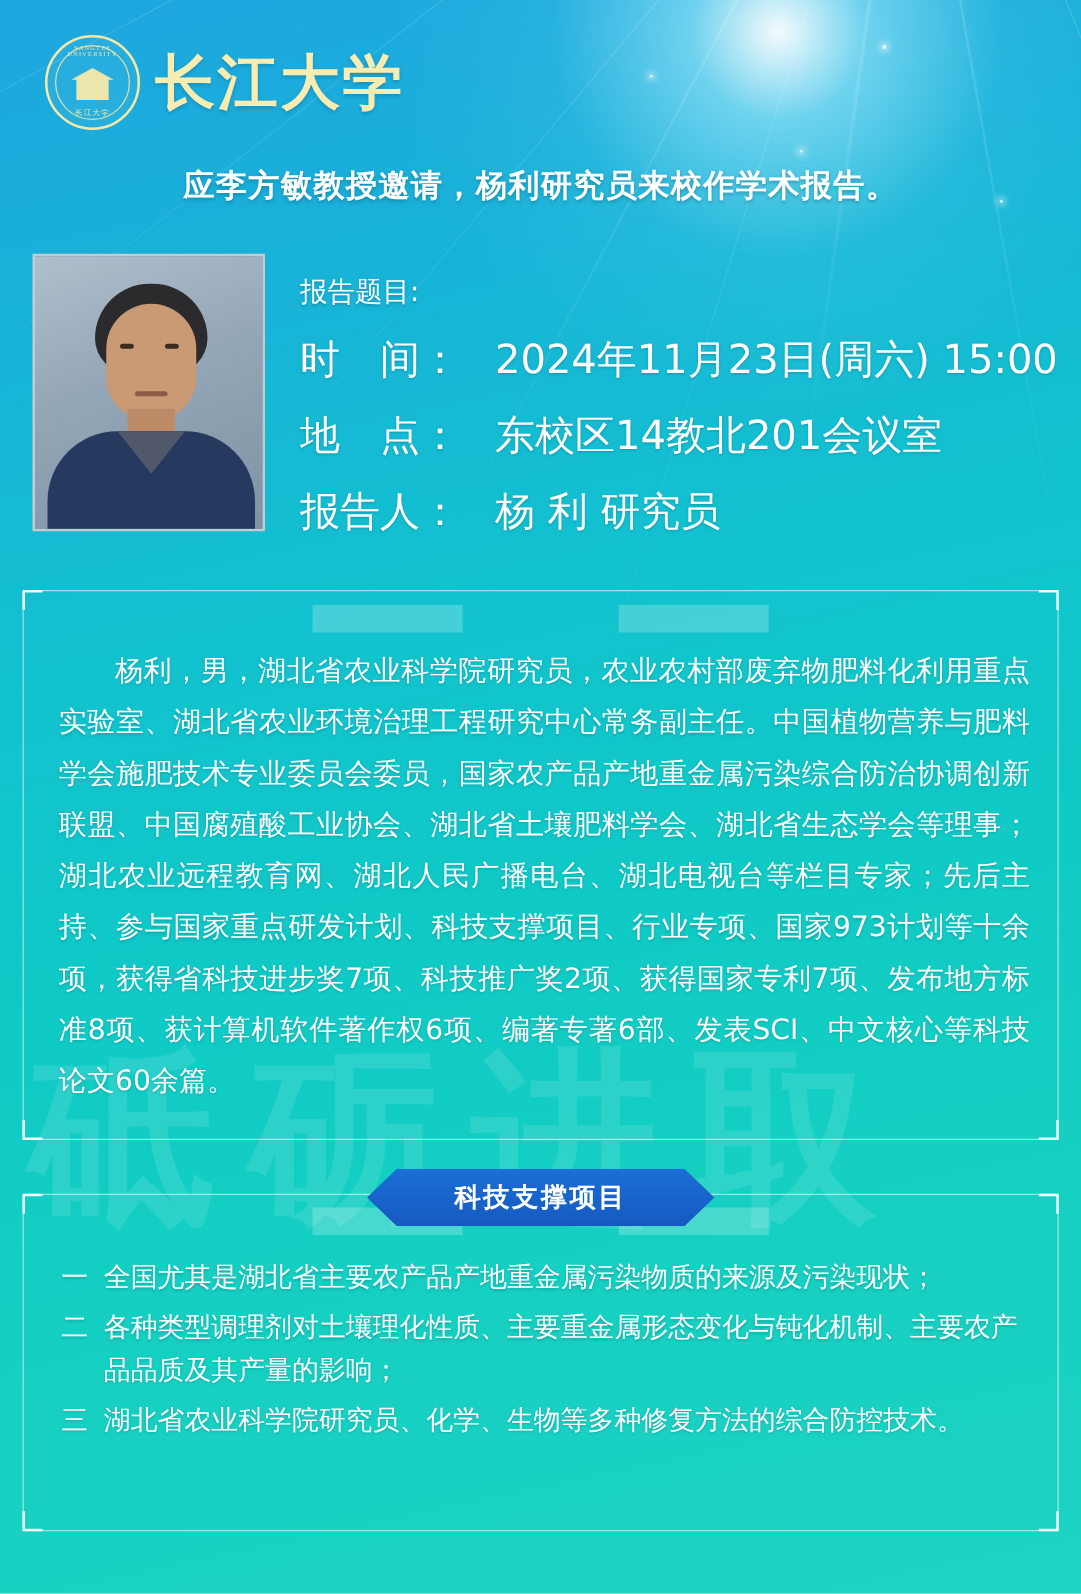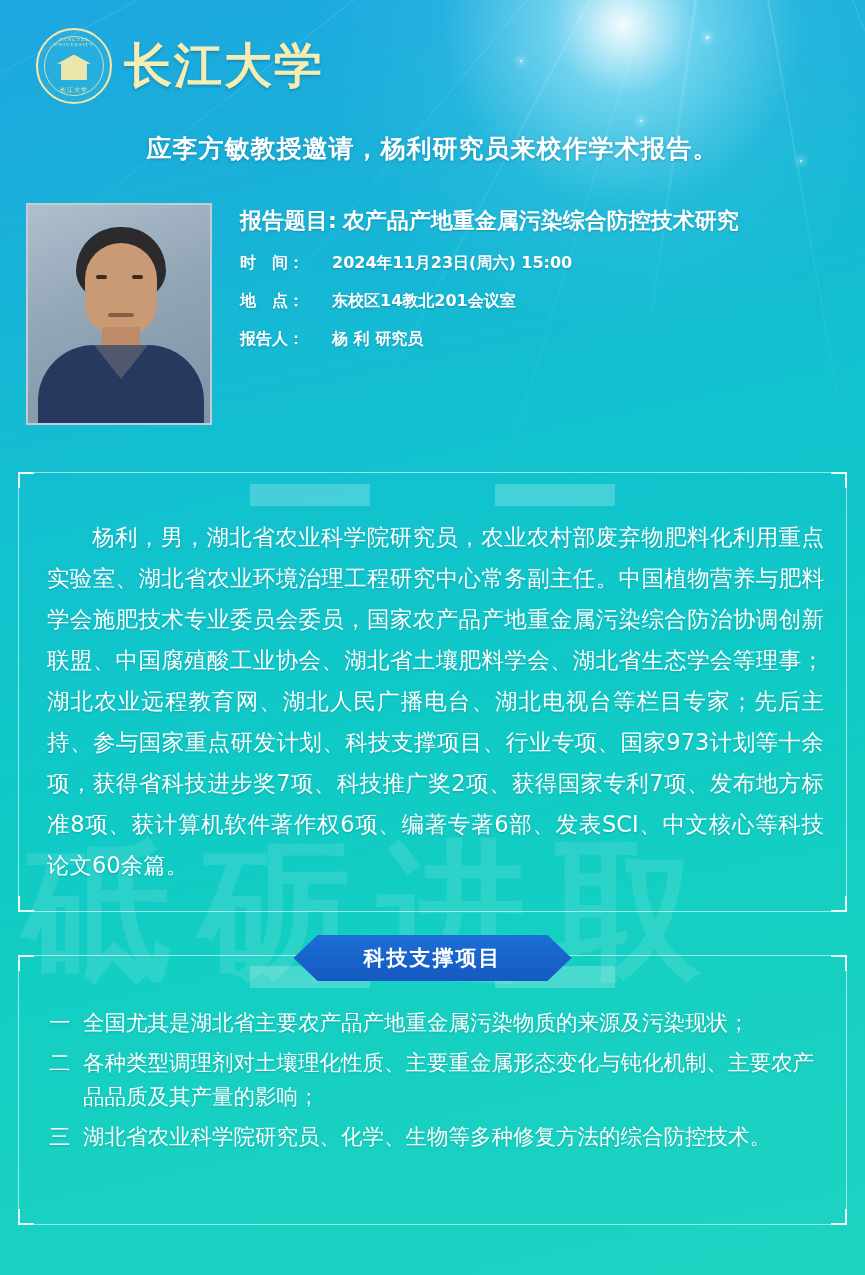--- a/index.html
+++ b/index.html
@@ -208,39 +208,39 @@
     position: absolute;
     left: 66px; top: 140px;
     width: 54px; height: 34px;
     background: #52586b;
     clip-path: polygon(50% 100%, 0 0, 100% 0);
   }
 
   .info {
     position: absolute;
     left: 240px;
-    top: 206px;
+    top: 219px;
     color: #ffffff;
     font-family: "DejaVu Sans", sans-serif;
-    font-weight: 700;
+    font-weight: 400;
   }
   .info .line {
     display: flex;
     align-items: baseline;
     margin-bottom: 17px;
     font-size: 22px;
     text-shadow: 0 1px 2px rgba(0,70,90,0.3);
   }
   .info .lbl {
     white-space: pre;
     margin-right: 6px;
   }
   .info .val { white-space: nowrap; }
   .info .line.big .lbl,
-  .info .line.big .val { font-size: 16px; }
+  .info .line.big .val { font-size: 32px; }
   .info .line.sp .val { margin-left: 22px; }
 
   
   .banner {
     position: absolute;
     left: 50%;
     transform: translateX(-50%);
     width: 262px;
     height: 46px;
     background: linear-gradient(180deg, #1b6fd6 0%, #1559c0 100%);
@@ -364,21 +364,20 @@
     <div class="eye r"></div>
     <div class="mouth"></div>
     <div class="neck"></div>
     <div class="body"></div>
     <div class="collar"></div>
   </div>
 
   <div class="info">
     <div class="line">
       <span class="lbl">报告题目:</span>
-      <span class="val">农产品产地重金属污染综合防控技术研究</span>
     </div>
     <div class="line big sp">
       <span class="lbl">时　间：</span>
       <span class="val">2024年11月23日(周六) 15:00</span>
     </div>
     <div class="line big sp">
       <span class="lbl">地　点：</span>
       <span class="val">东校区14教北201会议室</span>
     </div>
     <div class="line big sp">

